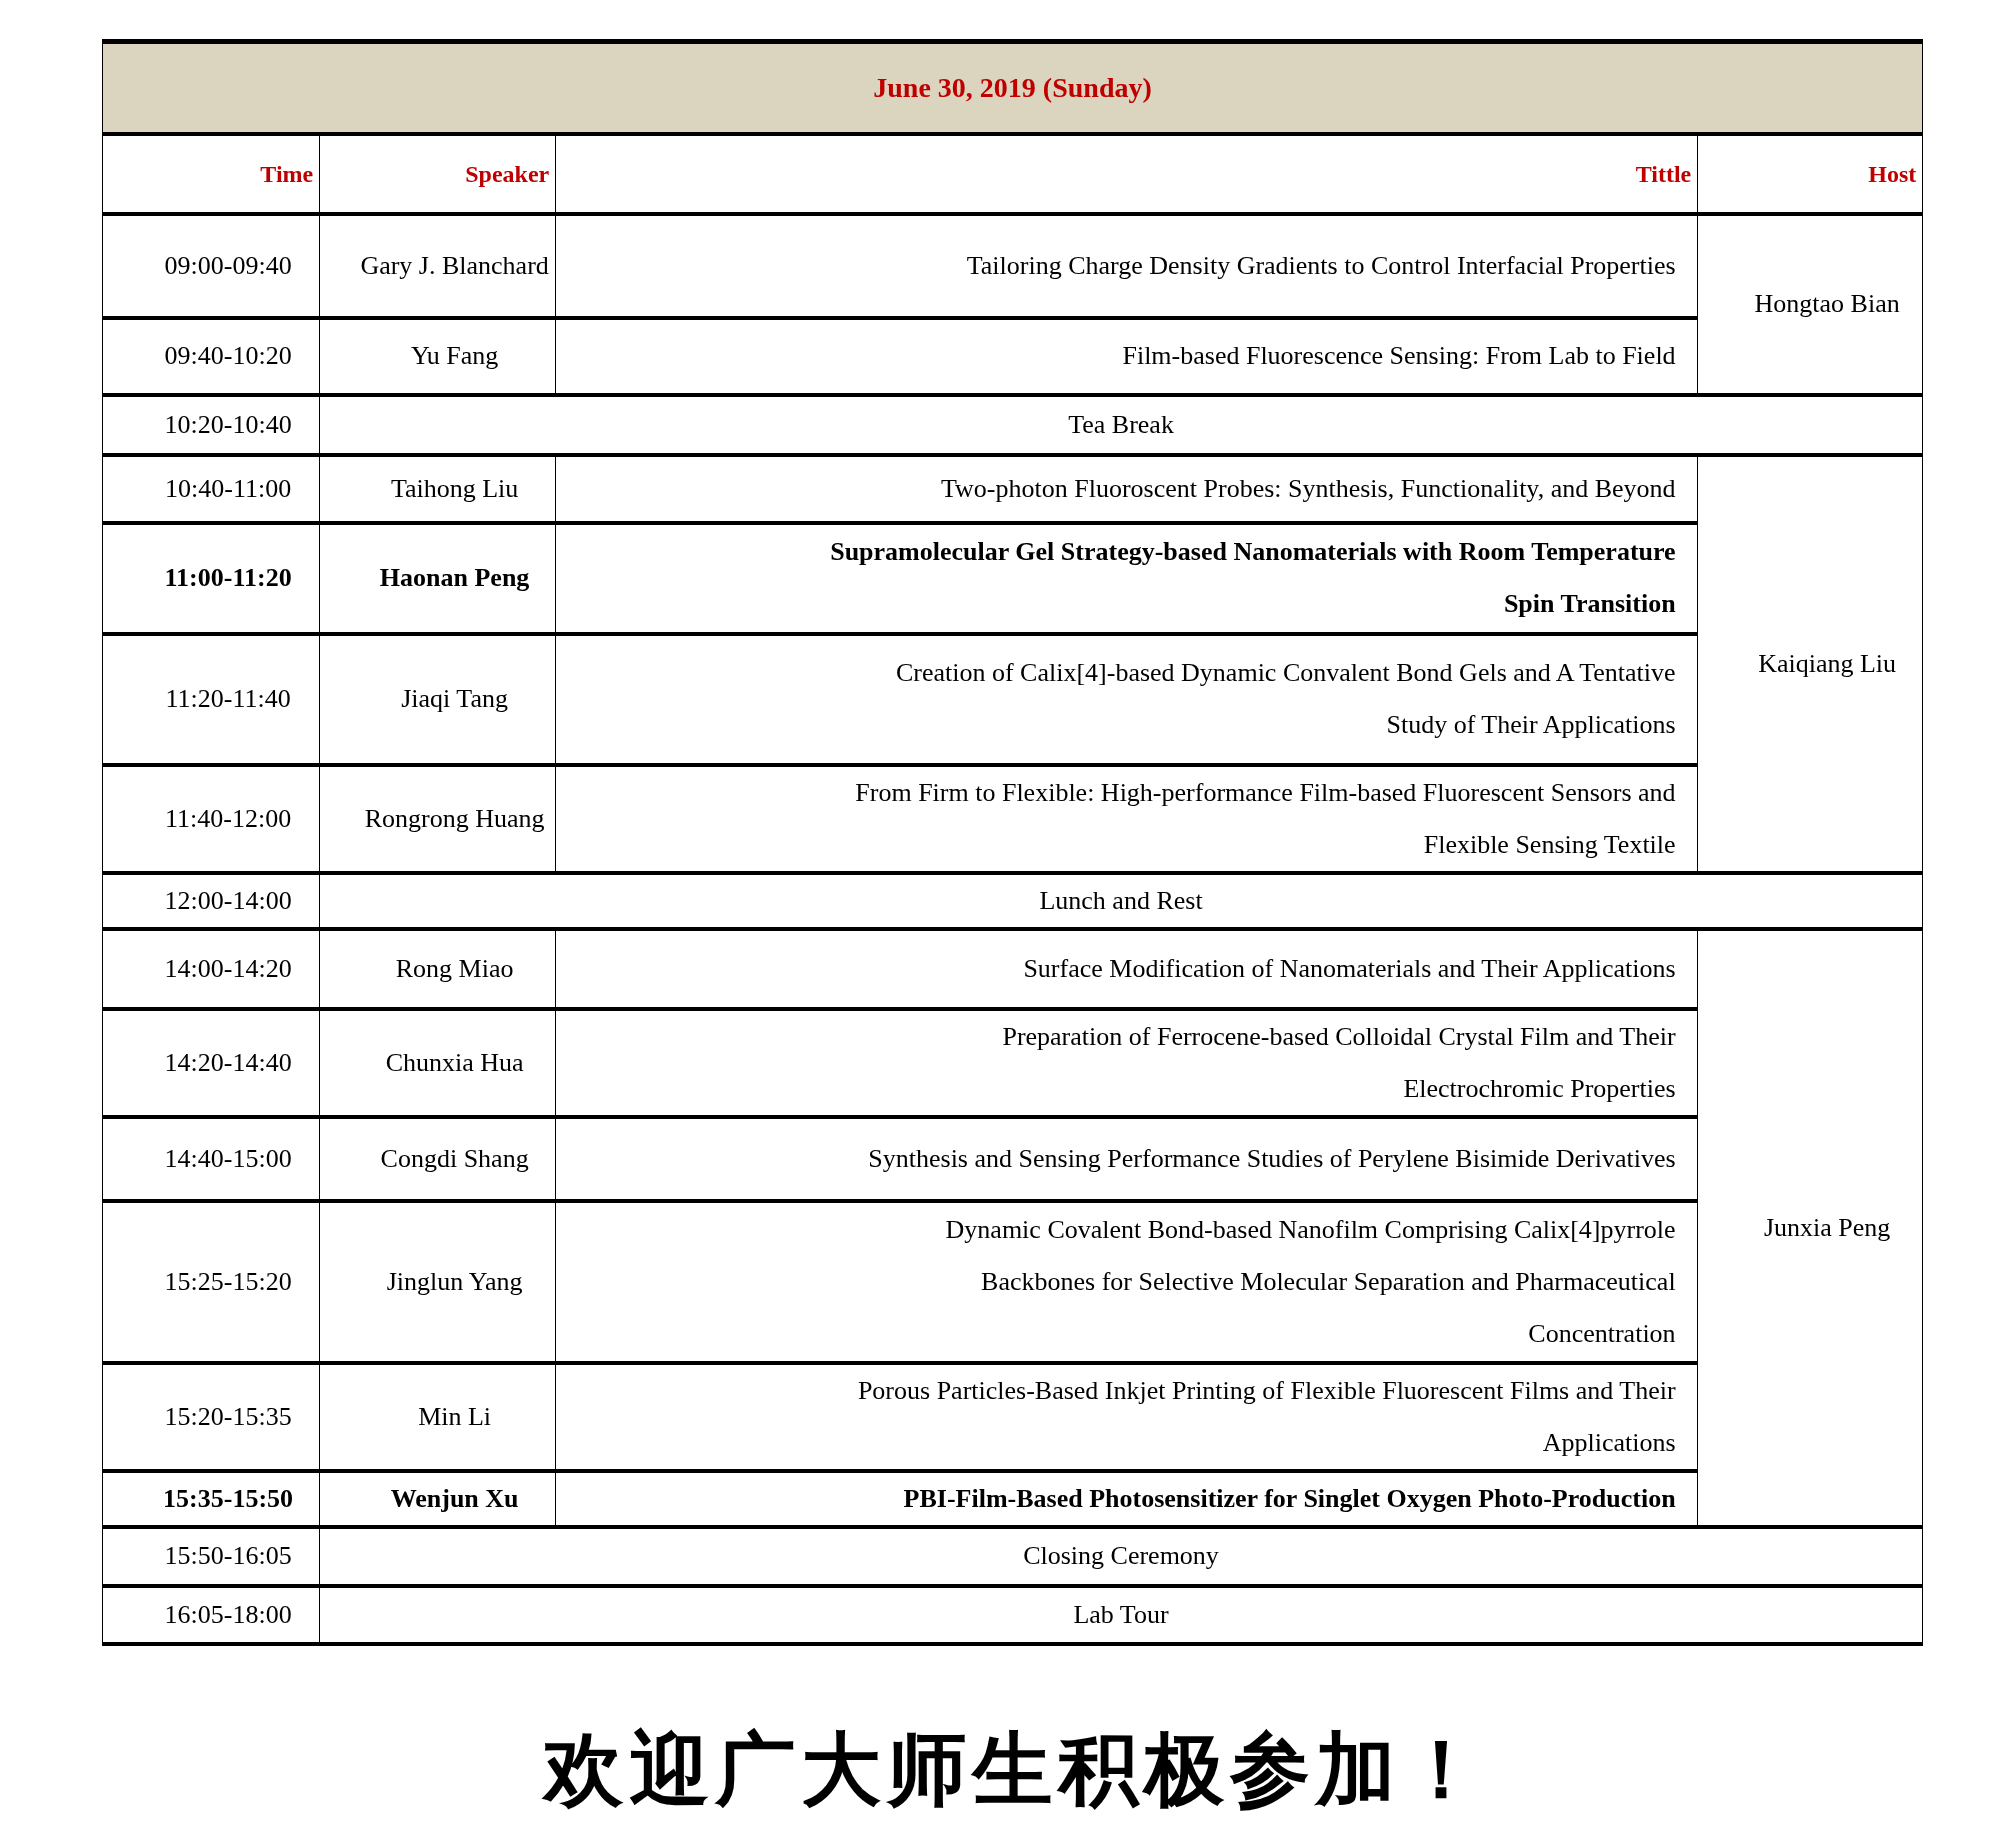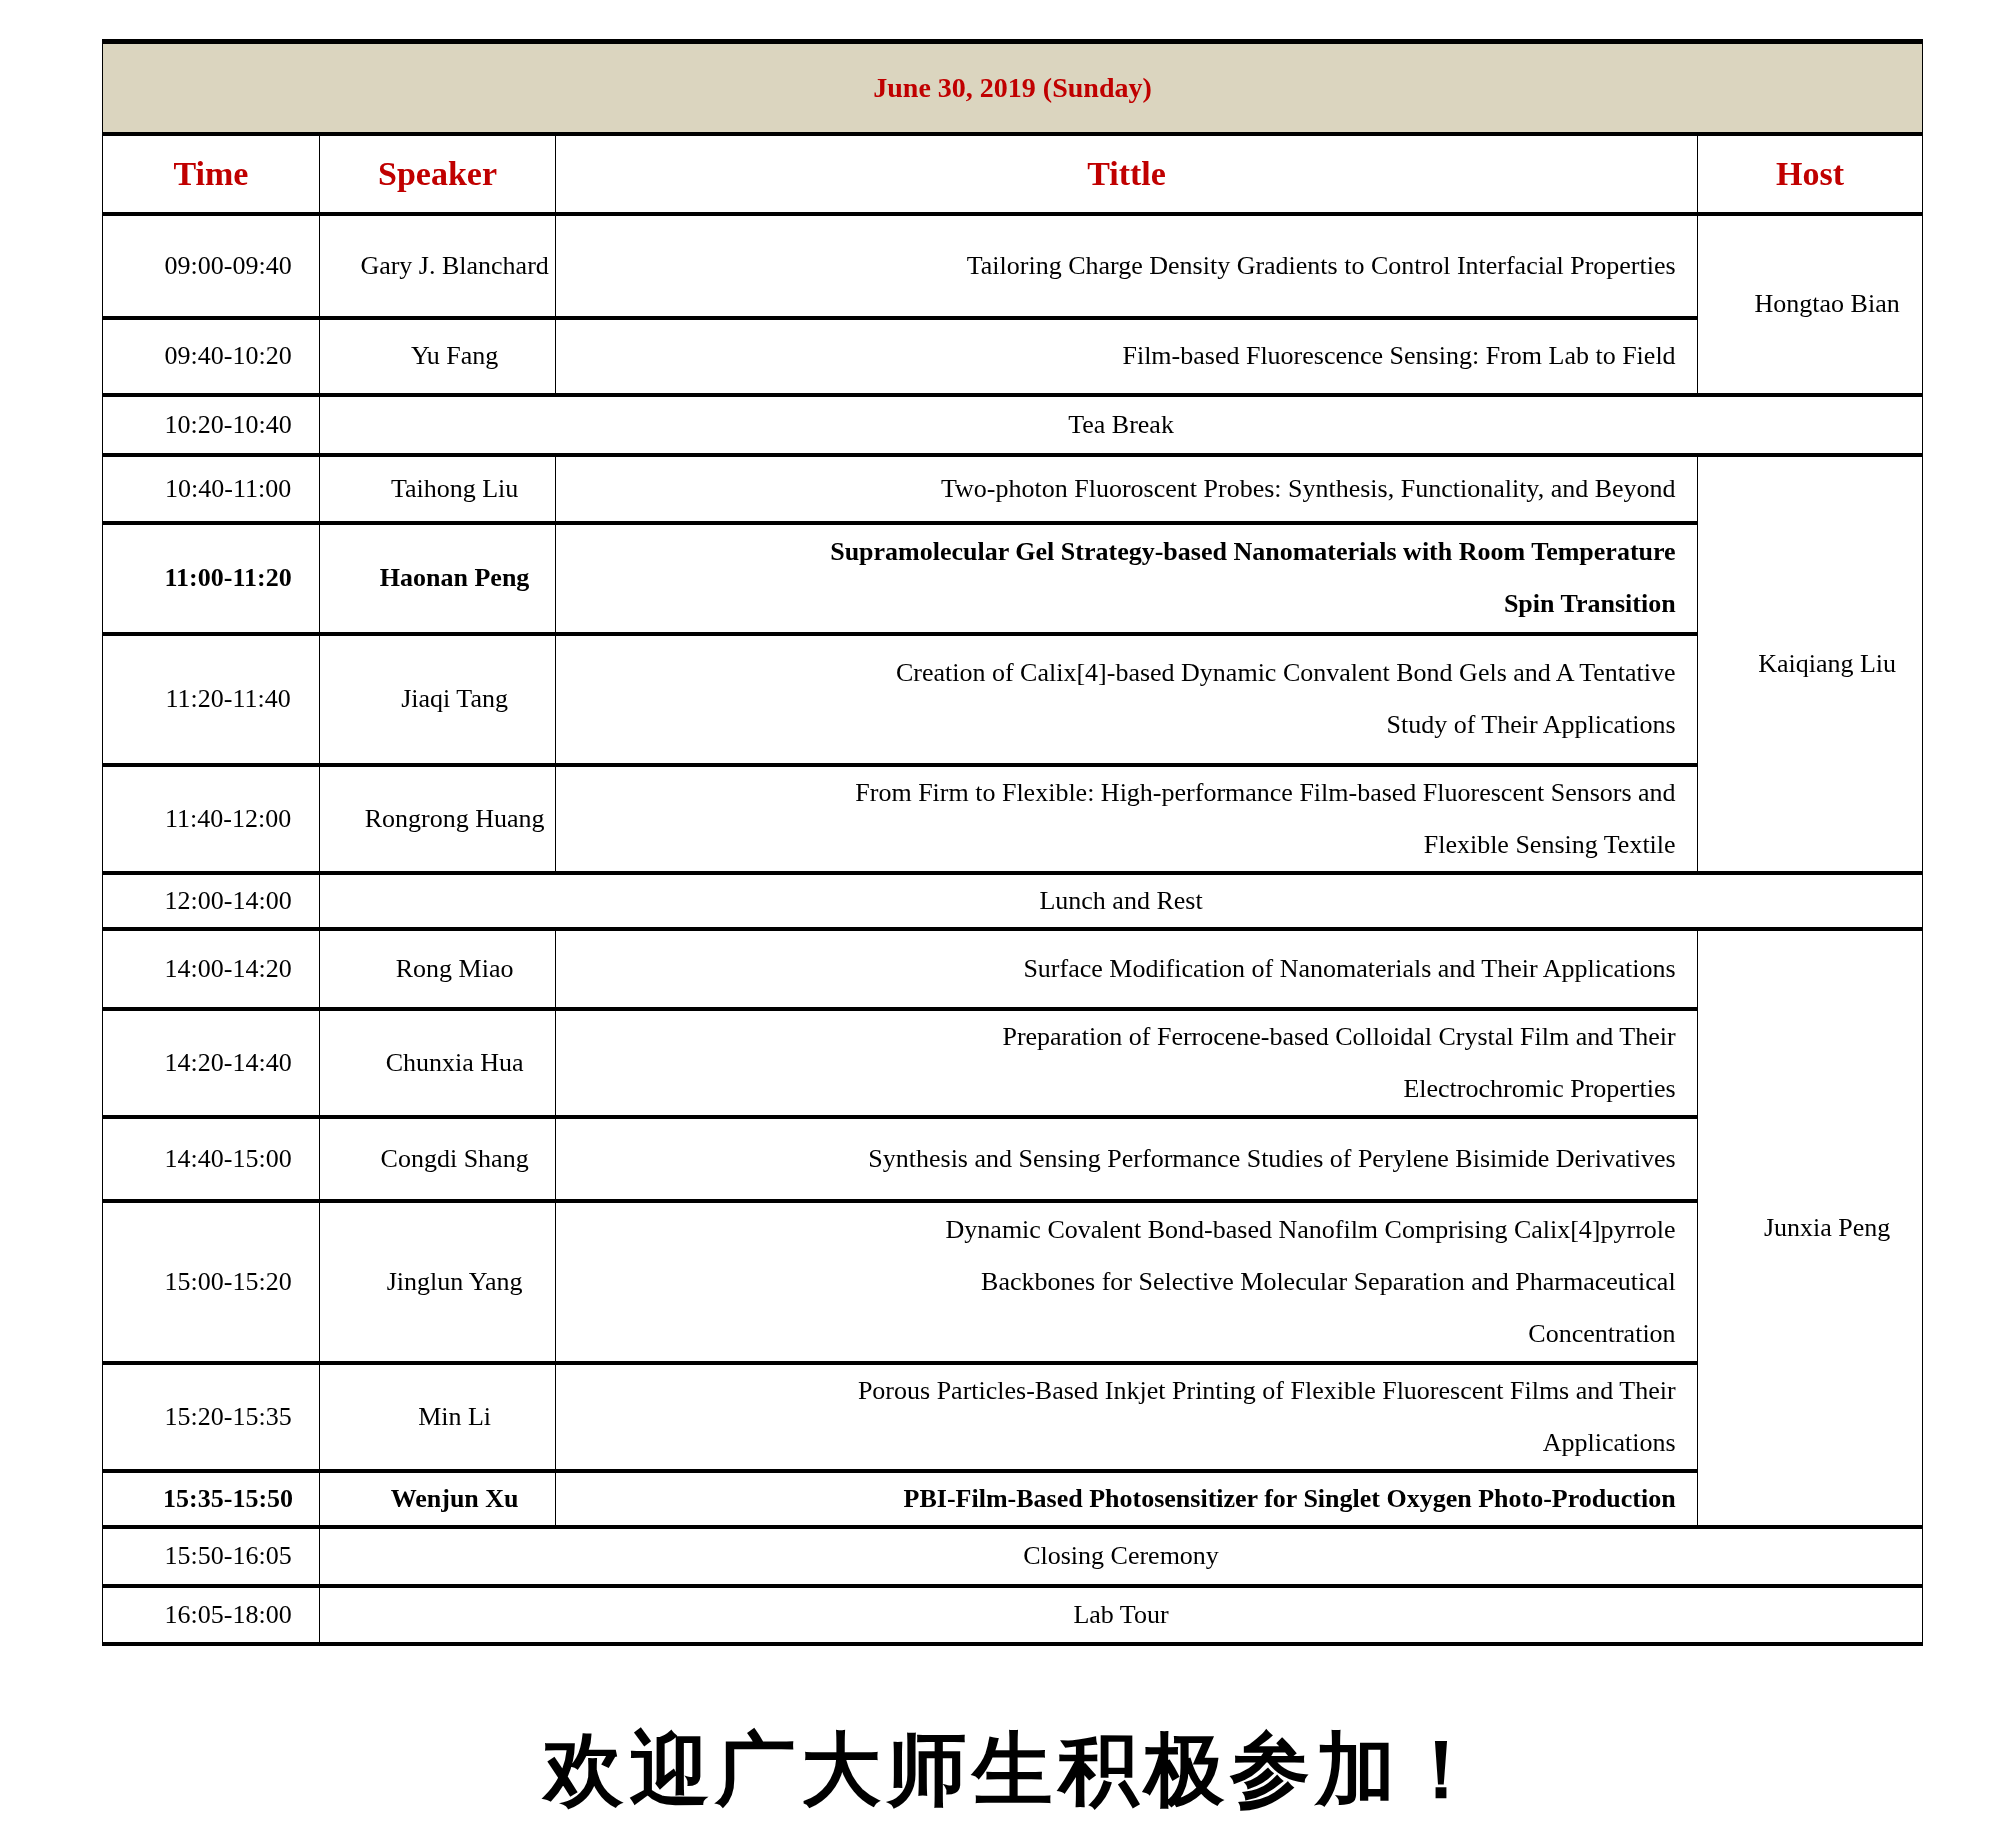--- a/index.html
+++ b/index.html
@@ -26,21 +26,21 @@
     overflow:hidden;
   }
   tr.banner-row td{
     background:var(--banner-bg);
     color:var(--accent-red);
     font-weight:bold;font-size:28px;text-align:center;
     border-top-width:5.8px;
   }
   tr.colhead-row th{
     color:var(--accent-red);
-    font-weight:bold;font-size:34px;text-align:center;
+    font-weight:bold;font-size:24px;text-align:right;
   }
   td.time-cell,td.speaker-cell,td.host-cell{text-align:center;padding-left:40px;}
   td.title-cell{
     text-align:right;padding:0 21.4px;white-space:pre-line;
   }
   td.full-cell{text-align:center;}
   .footer-msg{
     position:absolute;left:0;top:1717px;width:2005px;
     text-align:center;
     font-weight:bold;font-size:80px;letter-spacing:5.8px;
@@ -123,21 +123,21 @@
         <td class="speaker-cell">Chunxia Hua</td>
         <td class="title-cell">Preparation of Ferrocene-based Colloidal Crystal Film and Their
 Electrochromic Properties</td>
       </tr>
       <tr style="height: 84px;">
         <td class="time-cell">14:40-15:00</td>
         <td class="speaker-cell">Congdi Shang</td>
         <td class="title-cell">Synthesis and Sensing Performance Studies of Perylene Bisimide Derivatives</td>
       </tr>
       <tr style="height: 162px;">
-        <td class="time-cell">15:00-15:20</td>
+        <td class="time-cell">15:25-15:20</td>
         <td class="speaker-cell">Jinglun Yang</td>
         <td class="title-cell">Dynamic Covalent Bond-based Nanofilm Comprising Calix[4]pyrrole
 Backbones for Selective Molecular Separation and Pharmaceutical
 Concentration</td>
       </tr>
       <tr style="height: 102px;">
         <td class="time-cell">15:20-15:35</td>
         <td class="speaker-cell">Min Li</td>
         <td class="title-cell">Porous Particles-Based Inkjet Printing of Flexible Fluorescent Films and Their
 Applications</td>

